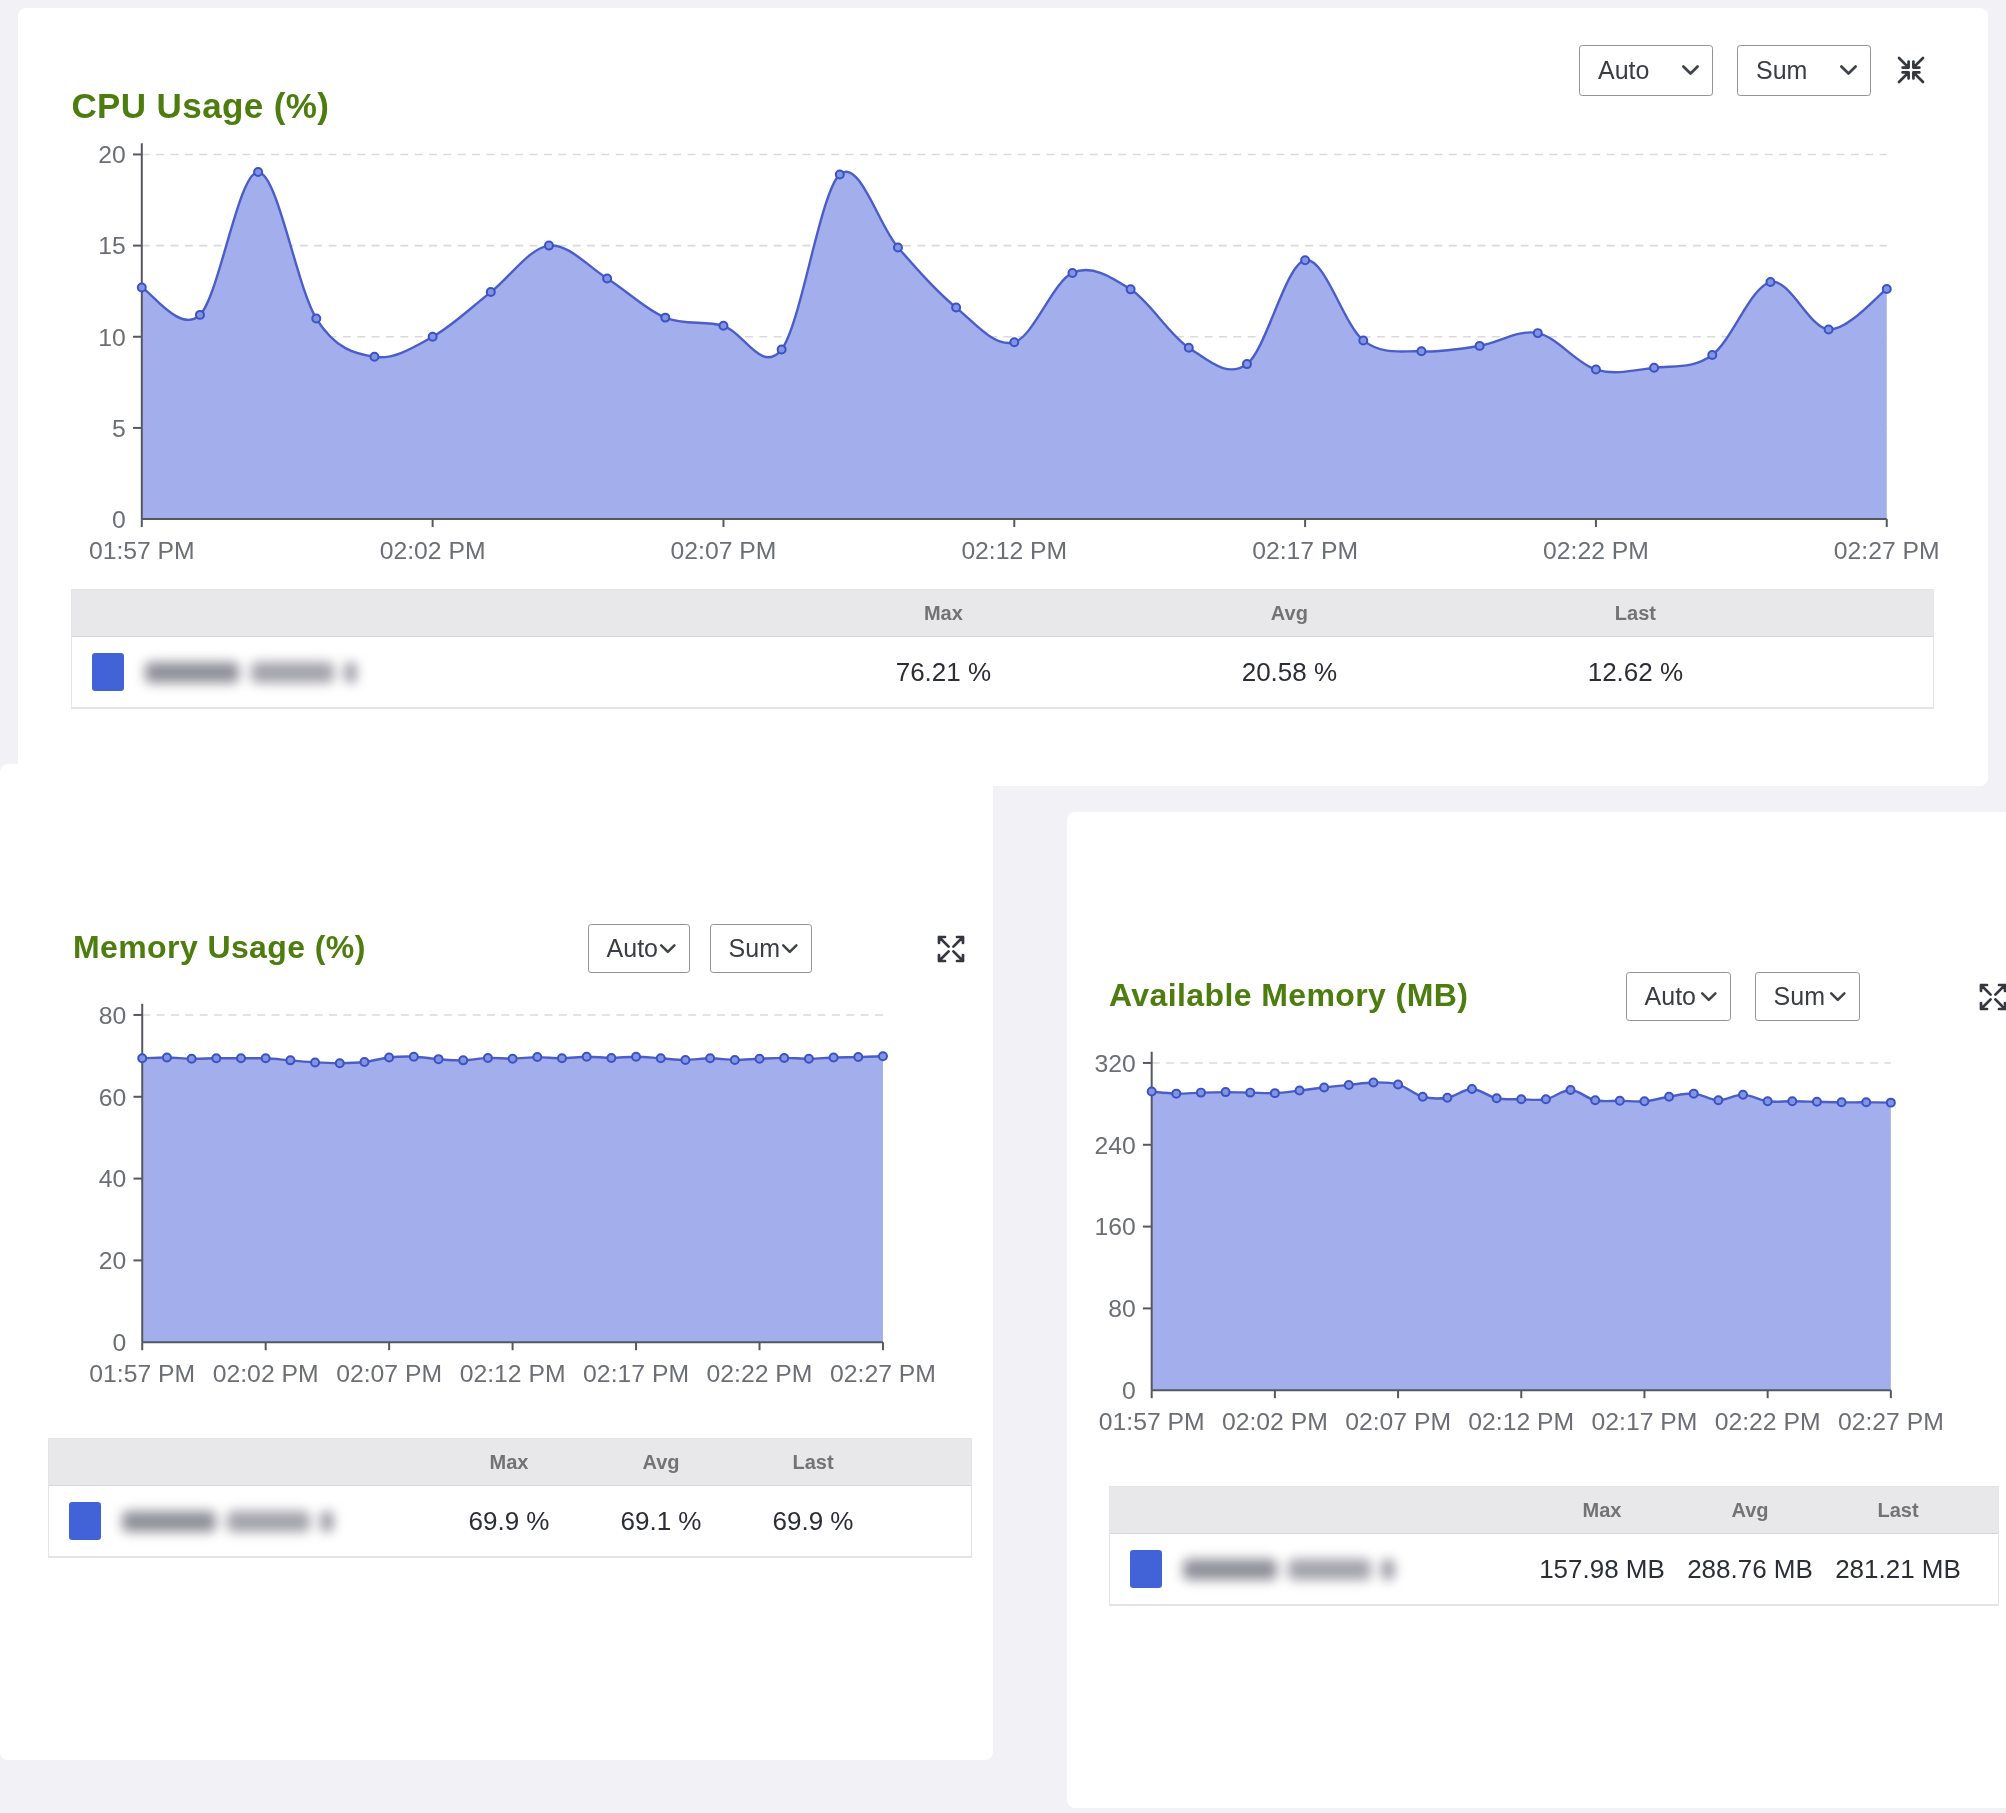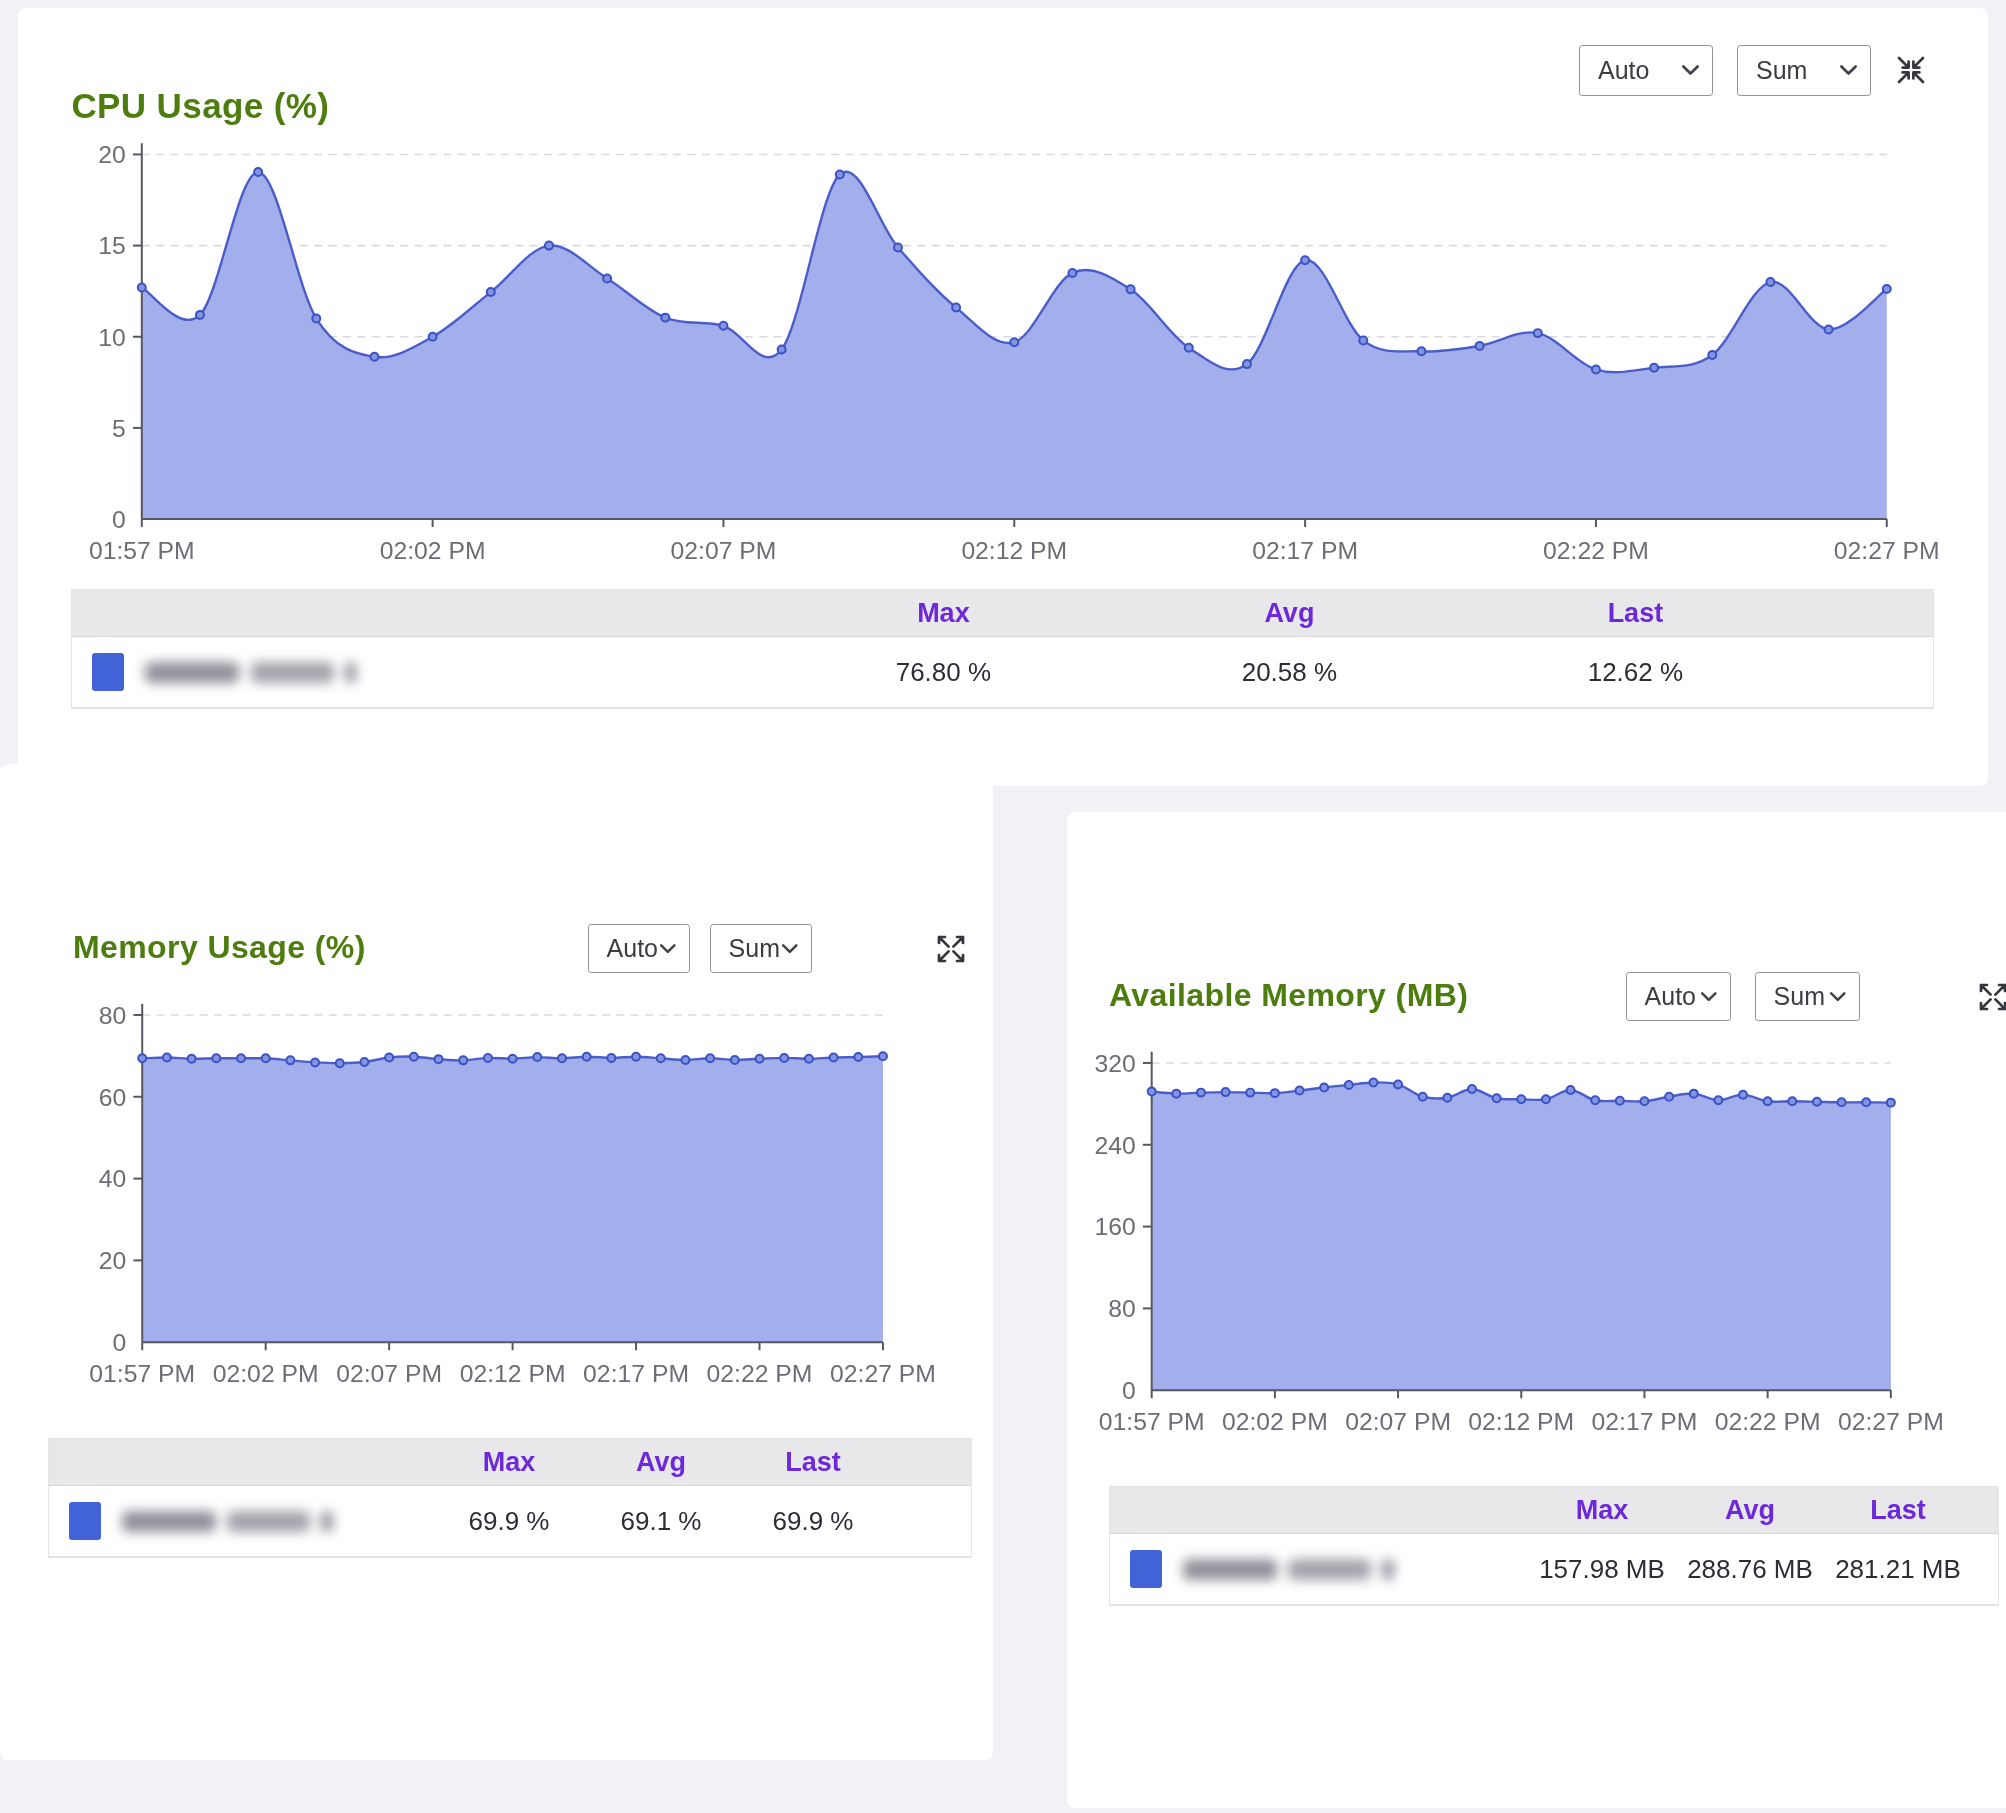--- a/index.html
+++ b/index.html
@@ -47,21 +47,21 @@
   .xlab{font-size:31px;fill:#6b6e74;text-anchor:middle;font-family:"Liberation Sans",sans-serif;}
   .area{fill:#a3aeed;stroke:none;}
   .line{fill:none;stroke:#4a5dc9;stroke-width:3;stroke-linejoin:round;}
   .dot{fill:#8294e2;stroke:#3a52c4;stroke-width:2.5;}
 
   .ltable{position:absolute;border:0.8px solid #e4e4e8;box-sizing:border-box;}
   #card-cpu .ltable{left:53px;top:581px;width:1863px;}
   #card-mem .ltable{left:48px;top:674px;width:924px;}
   #card-avail .ltable{left:42px;top:674px;width:890px;}
   .lt-head{display:grid;height:46px;background:#e8e8eb;align-items:center;
-    font-weight:700;font-size:27px;color:#6d28d9;border-bottom:0.8px solid #d6d6da;}
+    font-weight:700;font-size:20px;color:#737373;border-bottom:0.8px solid #d6d6da;}
   .lt-row{display:grid;height:70px;background:#fff;align-items:center;
     font-size:26px;color:#2b2e34;border-bottom:1.6px solid #e4e4e8;}
   #card-cpu .lt-head, #card-cpu .lt-row{grid-template-columns:1fr 346px 346px 346px 125px;}
   #card-mem .lt-head, #card-mem .lt-row{grid-template-columns:1fr 152px 152px 152px 82px;}
   #card-avail .lt-head, #card-avail .lt-row{grid-template-columns:1fr 148px 148px 148px 26px;}
   .lt-cell{text-align:center;}
   .lt-name{display:flex;align-items:center;gap:21px;padding-left:20px;}
   .swatch{width:32px;height:38px;background:#4263d7;border-radius:3.2px;flex:0 0 auto;}
   .blurblob{display:flex;gap:11.2px;filter:blur(5.6px);}
   .blurblob i{display:block;height:21px;border-radius:5.6px;background:#97979d;}
@@ -172,21 +172,21 @@
     </div>
     <div class="lt-row">
       <div class="lt-name">
         <span class="swatch"></span>
         <span class="blurblob">
             <i class="b1"></i>
             <i class="b2"></i>
             <i class="b3"></i>
           </span>
       </div>
-      <div class="lt-cell">76.80 %</div>
+      <div class="lt-cell">76.21 %</div>
       <div class="lt-cell">20.58 %</div>
       <div class="lt-cell">12.62 %</div>
       <div></div>
     </div>
   </div>
 </div>
 
 <div class="card" id="card-mem">
   <div class="panel-title">Memory Usage (%)</div>
 

